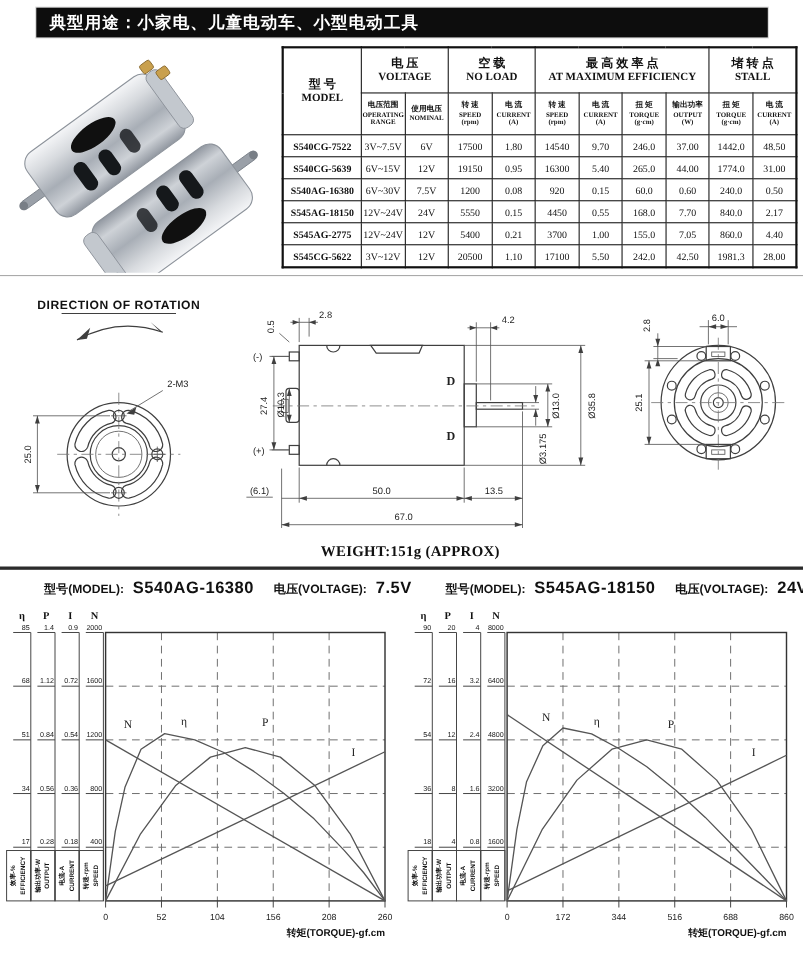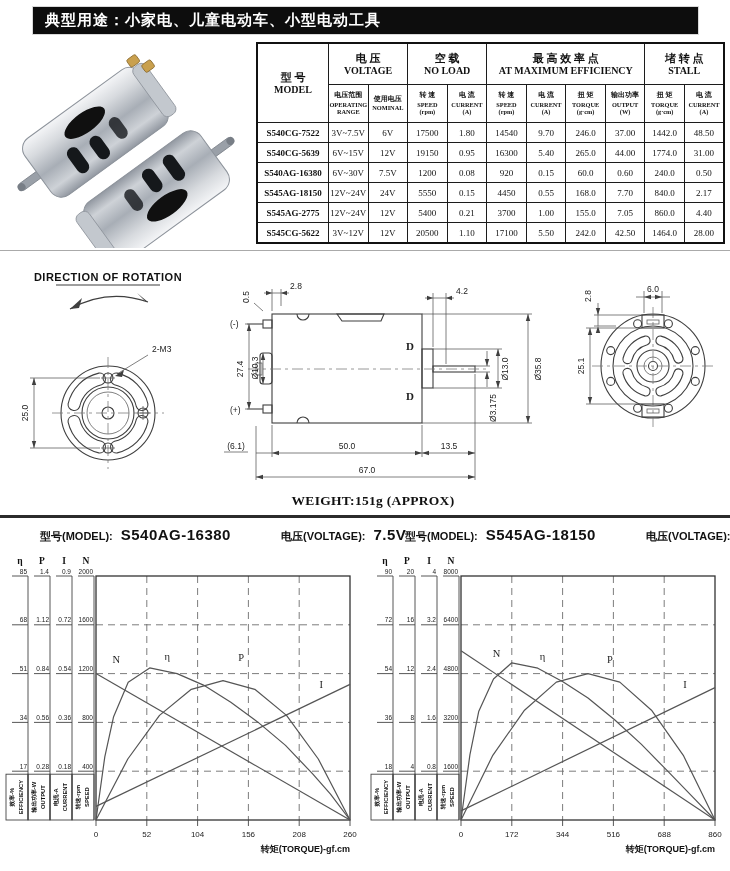--- a/index.html
+++ b/index.html
@@ -39,21 +39,21 @@
   .dtit{font:bold 11px "Liberation Sans",sans-serif;fill:#111;letter-spacing:.5px;}
   .dD{font:bold 11px "Liberation Serif",serif;fill:#222;}
   .weight-line{text-align:center;font-weight:bold;font-size:13.5px;margin:4px 0 6px 0;letter-spacing:.3px;padding-left:16px;}
 
   
   .charts-row{display:flex;}
   .chart-block{width:365px;}
   .chart-hdr{display:flex;align-items:baseline;gap:8px;padding:8px 0 0 40px;white-space:nowrap;}
   .chlbl{font-weight:bold;font-size:11px;font-family:"Liberation Sans",sans-serif;}
   .chval{font-weight:bold;font-size:15px;letter-spacing:.5px;font-family:"Liberation Sans",sans-serif;}
-  .chlbl.v{margin-left:42px;}
+  .chlbl.v{margin-left:10px;}
   .grid{stroke:#6e6e6e;stroke-width:0.9;stroke-dasharray:7 5;fill:none;}
   .plotbox{fill:none;stroke:#333;stroke-width:1.3;}
   .ax{stroke:#444;stroke-width:0.9;fill:none;}
   .curve{fill:none;stroke:#555;stroke-width:1.2;stroke-linejoin:round;}
   .yt{font:6.5px "Liberation Sans",sans-serif;fill:#222;}
   .xt{font:8px "Liberation Sans",sans-serif;fill:#222;}
   .sym{font:bold 9.5px "Liberation Serif",serif;fill:#111;}
   .rl{font:bold 5.8px "Liberation Sans",sans-serif;fill:#111;}
   .xlabel{font:bold 9px "Liberation Sans",sans-serif;fill:#111;}
   .clabel{font:10.5px "Liberation Serif",serif;fill:#222;}
@@ -242,21 +242,21 @@
           <tr>
             <td class="model val">S545CG-5622</td>
             <td class="val">3V~12V</td>
             <td class="val">12V</td>
             <td class="val">20500</td>
             <td class="val">1.10</td>
             <td class="val">17100</td>
             <td class="val">5.50</td>
             <td class="val">242.0</td>
             <td class="val">42.50</td>
-            <td class="val">1464.0</td>
+            <td class="val">1981.3</td>
             <td class="val">28.00</td>
           </tr>
         </tbody>
     </table>
   </div>
 </div>
 
 <div class="sep-thin"></div>
 
 <svg class="drawings" width="730" height="238" viewBox="0 0 730 238">

